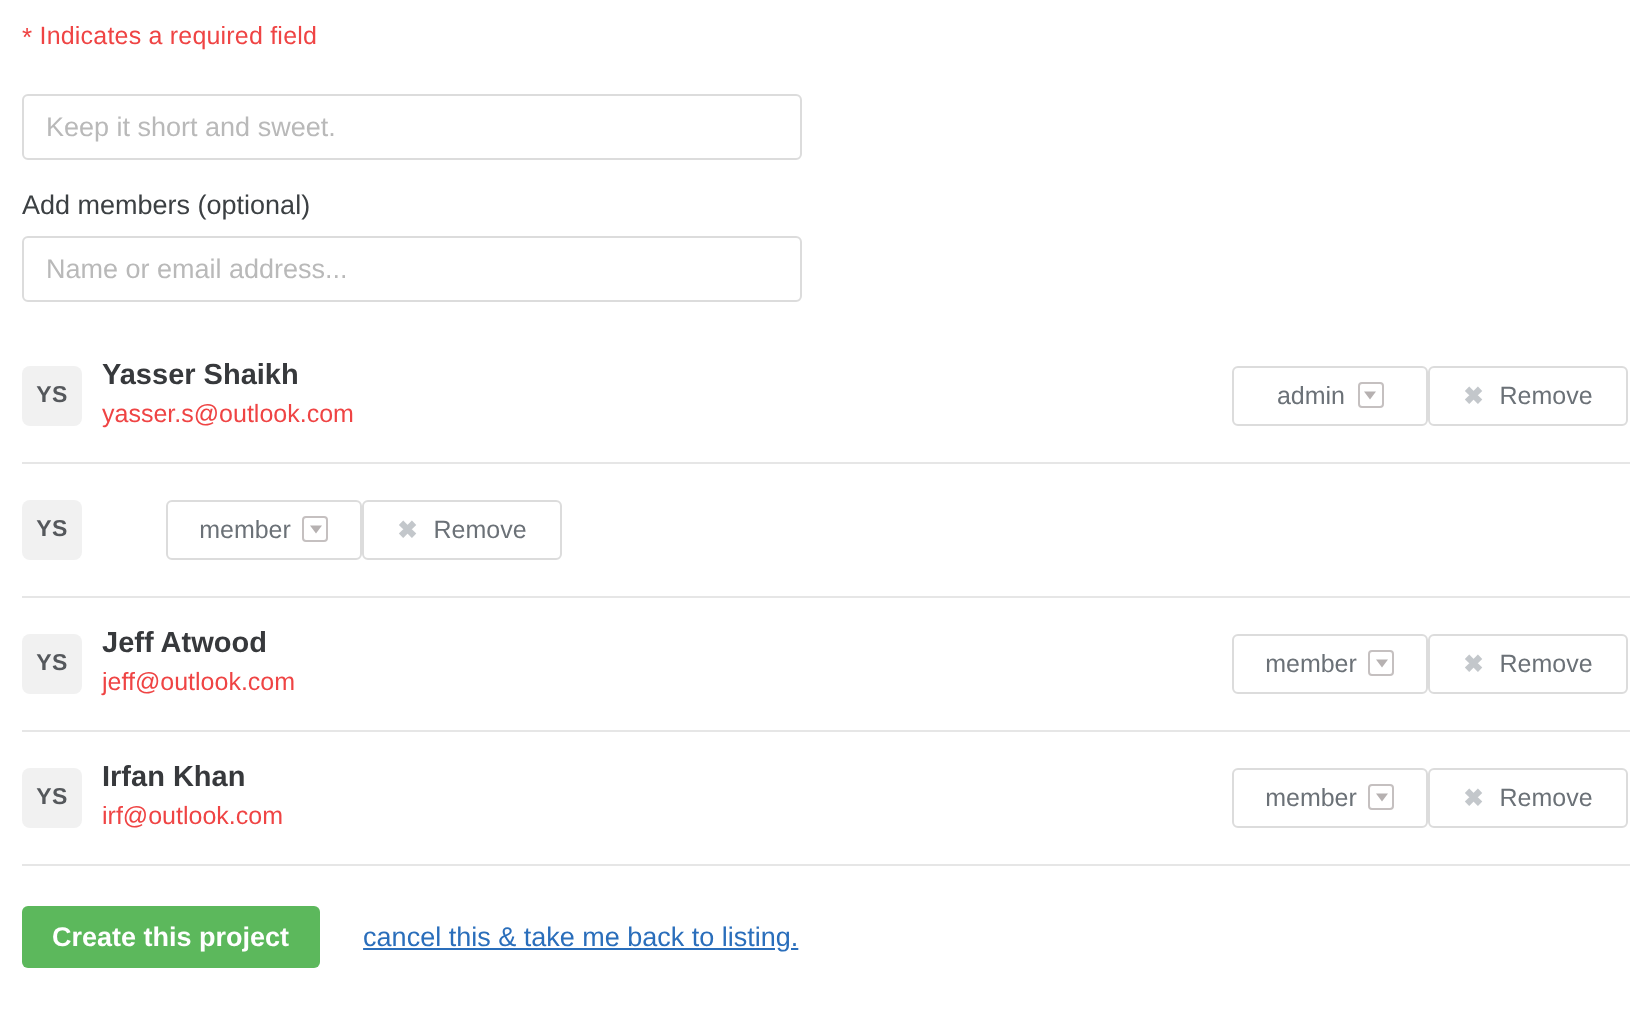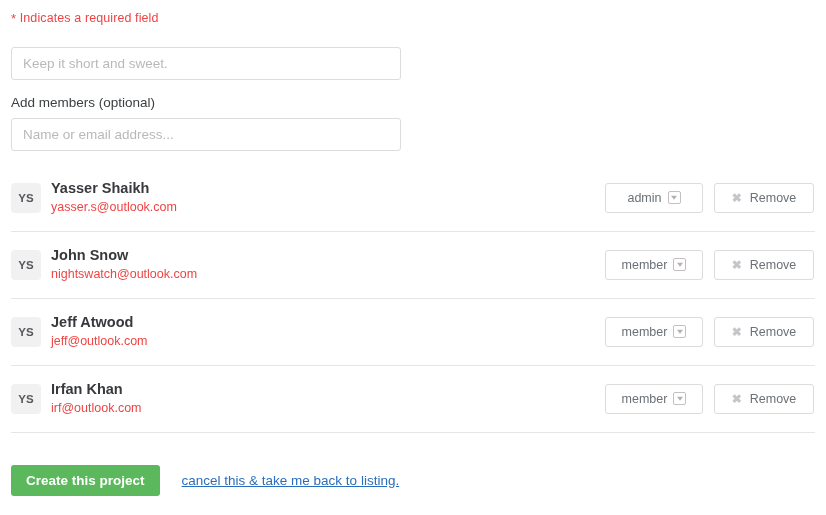--- a/index.html
+++ b/index.html
@@ -126,21 +126,20 @@
     font-size: 12.5px;
     color: #ef4444;
     line-height: 1.45;
     white-space: nowrap;
   }
 
   .member-actions {
     flex: 0 0 auto;
     display: flex;
     align-items: center;
-    gap: 11px;
     padding-left: 32px;
   }
 
   .btn {
     box-sizing: border-box;
     height: 30px;
     border: 1px solid #dcdcdc;
     border-radius: 3px;
     background: #ffffff;
     font-family: "Liberation Sans", sans-serif;
@@ -186,21 +185,21 @@
     font-size: 12px;
     font-weight: bold;
     color: #c3c7cb;
     line-height: 1;
     display: inline-block;
   }
 
   
   .footer {
     border-top: 1px solid #e6e6e6;
-    padding-top: 32px;
+    padding-top: 20px;
     display: flex;
     align-items: center;
   }
   .create-btn {
     box-sizing: border-box;
     height: 31px;
     padding: 0 15px;
     background: #5cb85c;
     border: none;
     border-radius: 3px;
@@ -257,24 +256,20 @@
         </button>
         <button class="btn remove-btn">
           <span class="remove-x">✖</span>
           <span>Remove</span>
         </button>
       </div>
     </div>
 
     <div class="member-row">
       <div class="avatar">YS</div>
-      <div class="member-info">
-        <div class="member-name">John Snow</div>
-        <div class="member-email">nightswatch@outlook.com</div>
-      </div>
       <div class="member-actions">
         <button class="btn role-btn">
           <span>member</span>
           <span class="role-caret"></span>
         </button>
         <button class="btn remove-btn">
           <span class="remove-x">✖</span>
           <span>Remove</span>
         </button>
       </div>

